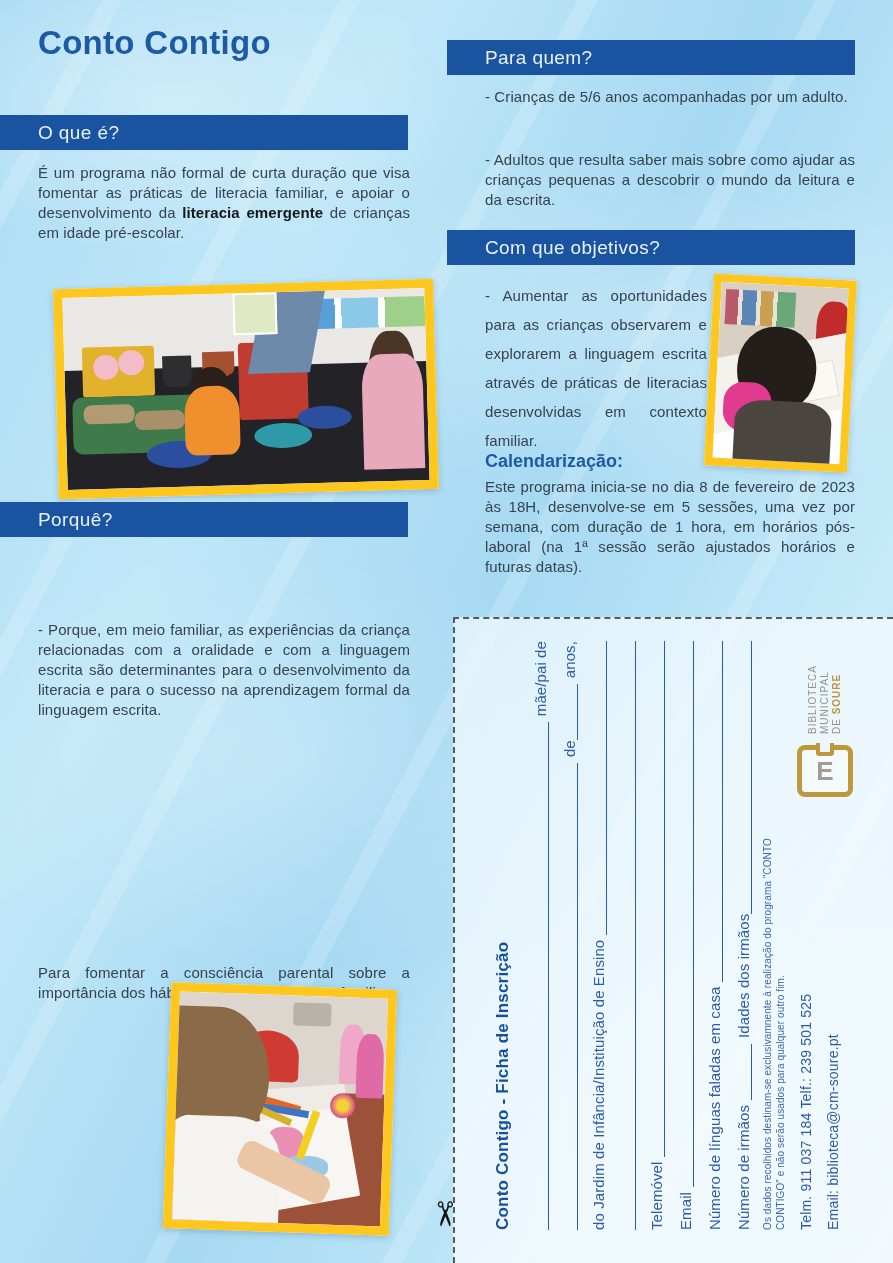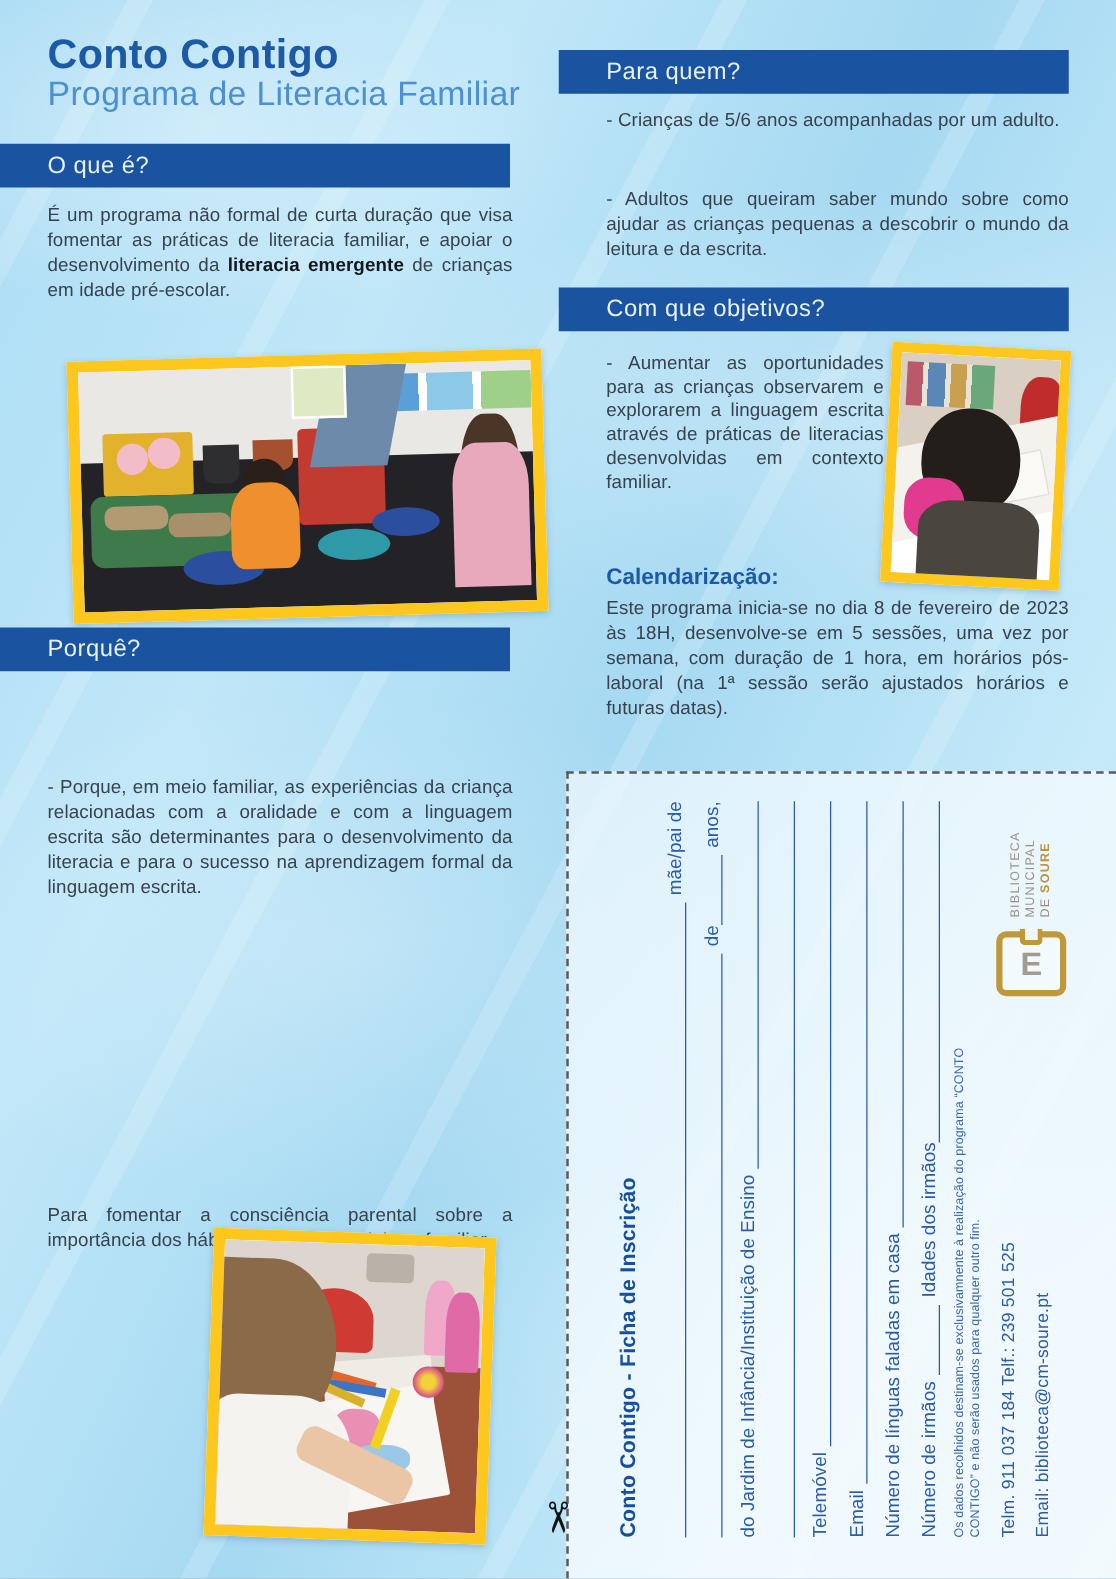--- a/index.html
+++ b/index.html
@@ -114,21 +114,20 @@
   .logo-text b{color:#bd9440;}
 </style>
 </head>
 <body>
 
 <div class="poster">
   <div class="streaks"></div>
   <div class="quad-light"></div>
 
   <div class="title">Conto Contigo</div>
-  <div class="subtitle">Programa de Literacia Familiar</div>
 
   <div class="bar bar-left" style="top:115px;">O que é?</div>
   <div class="para col-left" style="top:163px;"><span>É um programa não formal de curta duração que visa fomentar as práticas de literacia familiar, e apoiar o desenvolvimento da </span><b>literacia emergente</b><span> de crianças em idade pré-escolar.</span></div>
 
   <div class="photo ph1">
     <div class="p1-wall"></div>
     <div class="p1-shelf"></div>
     <div class="p1-floor"></div>
     <div class="p1-box"></div>
     <div class="p1-blob1"></div>
@@ -171,24 +170,24 @@
     <div class="p2-bottle2"></div>
     <div class="p2-pom"></div>
     <div class="p2-hair"></div>
     <div class="p2-shirt"></div>
     <div class="p2-arm"></div>
     <div class="p2-ypencil"></div>
   </div>
 
   <div class="bar bar-right" style="top:40px;">Para quem?</div>
   <div class="para col-right" style="top:87px;">- Crianças de 5/6 anos acompanhadas por um adulto.</div>
-  <div class="para col-right" style="top:150px;">- Adultos que queiram saber mundo sobre como ajudar as crianças pequenas a descobrir o mundo da leitura e da escrita.</div>
+  <div class="para col-right" style="top:150px;">- Adultos que resulta saber mais sobre como ajudar as crianças pequenas a descobrir o mundo da leitura e da escrita.</div>
 
   <div class="bar bar-right" style="top:230px;">Com que objetivos?</div>
-  <div class="para" style="left:485px;top:281px;width:222px;line-height:19px;">- Aumentar as oportunidades para as crianças observarem e explorarem a linguagem escrita através de práticas de literacias desenvolvidas em contexto familiar.</div>
+  <div class="para" style="left:485px;top:281px;width:222px;line-height:29px;">- Aumentar as oportunidades para as crianças observarem e explorarem a linguagem escrita através de práticas de literacias desenvolvidas em contexto familiar.</div>
 
   <div class="photo ph3">
     <div class="p3-shelf"></div>
     <div class="p3-books"></div>
     <div class="p3-sleeve"></div>
     <div class="p3-table"></div>
     <div class="p3-card"></div>
     <div class="p3-hair"></div>
     <div class="p3-scarf"></div>
     <div class="p3-coat"></div>

